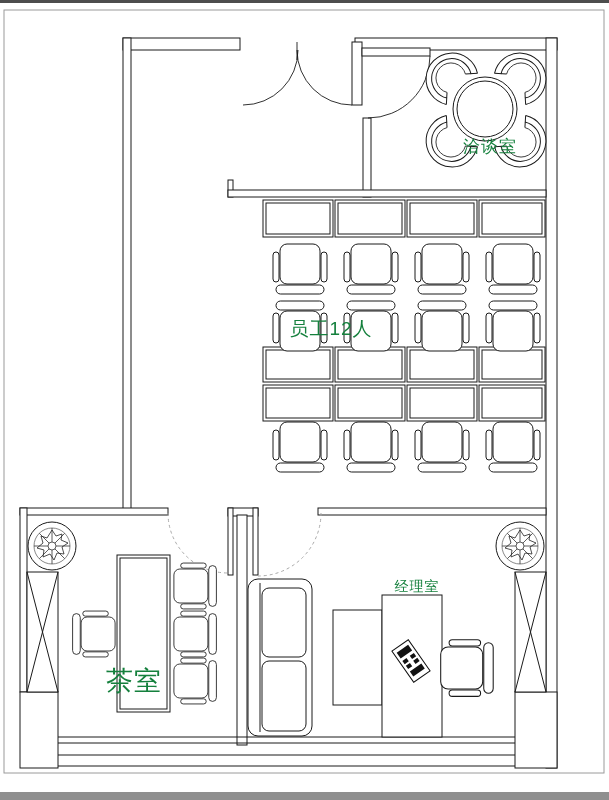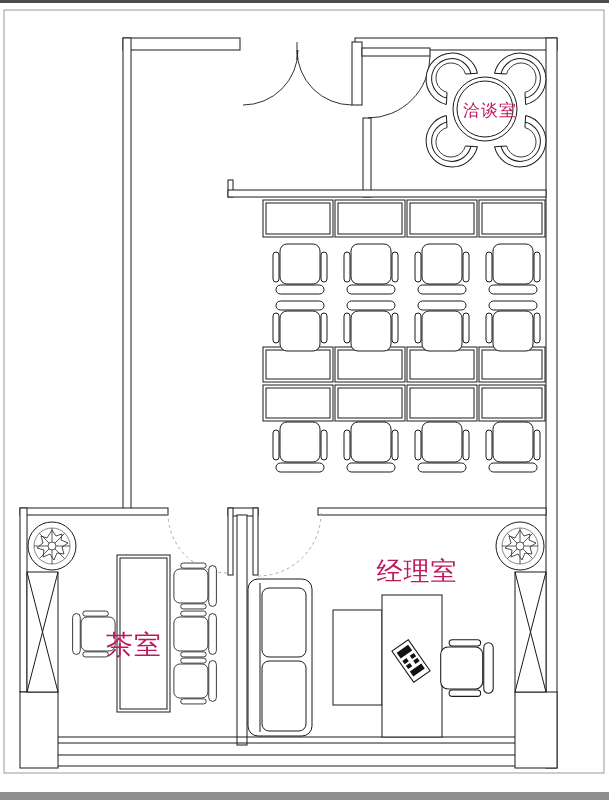--- a/index.html
+++ b/index.html
@@ -1,26 +1,26 @@
 <!DOCTYPE html>
 <html><head>
 <meta charset="utf-8">
 <style>
   html,body{margin:0;padding:0;background:#fff;}
   .canvas{position:relative;width:609px;height:800px;background:#fff;overflow:hidden;
           font-family:"Liberation Sans","DejaVu Sans",sans-serif;}
   .frame-top{position:absolute;left:0;top:0;width:609px;height:3px;background:#4d4d4d;}
   .frame-bottom{position:absolute;left:0;top:792px;width:609px;height:8px;background:#8f8f8f;}
   svg{position:absolute;left:0;top:0;}
-  .lbl{position:absolute;transform:translate(-50%,-50%);color:#be185d;white-space:nowrap;
-       letter-spacing:1px;}
+  .lbl{position:absolute;transform:translate(-50%,-50%);color:#15803d;white-space:nowrap;
+       letter-spacing:1px;margin-top:36px;}
   .lbl-meeting{left:490px;top:110px;font-size:17px;}
   .lbl-staff{left:331px;top:293px;font-size:19px;}
   .lbl-tea{left:134px;top:645px;font-size:27px;}
-  .lbl-manager{left:417px;top:571px;font-size:26px;}
+  .lbl-manager{left:417px;top:551px;font-size:14px;}
 </style>
 </head>
 <body>
 
 <div class="canvas">
   <div class="frame-top"></div>
 
   <svg width="609" height="800" viewBox="0 0 609 800">
     <defs>
       <g id="chair">
@@ -173,17 +173,18 @@
         <rect x="2" y="-5" width="5" height="4" fill="#111"></rect>
         <rect x="-7" y="1" width="5" height="4" fill="#111"></rect>
         <rect x="2" y="1" width="5" height="4" fill="#111"></rect>
         <rect x="-7" y="8" width="14" height="6" fill="#111"></rect>
       </g>
       <use href="#chair" transform="translate(468,668) rotate(-90) scale(1.05)"></use>
     </g>
   </svg>
 
   <div class="lbl lbl-meeting">洽谈室</div>
+  <div class="lbl lbl-staff">员工12人</div>
   <div class="lbl lbl-tea">茶室</div>
   <div class="lbl lbl-manager">经理室</div>
 
   <div class="frame-bottom"></div>
 </div>
 
 </body></html>

